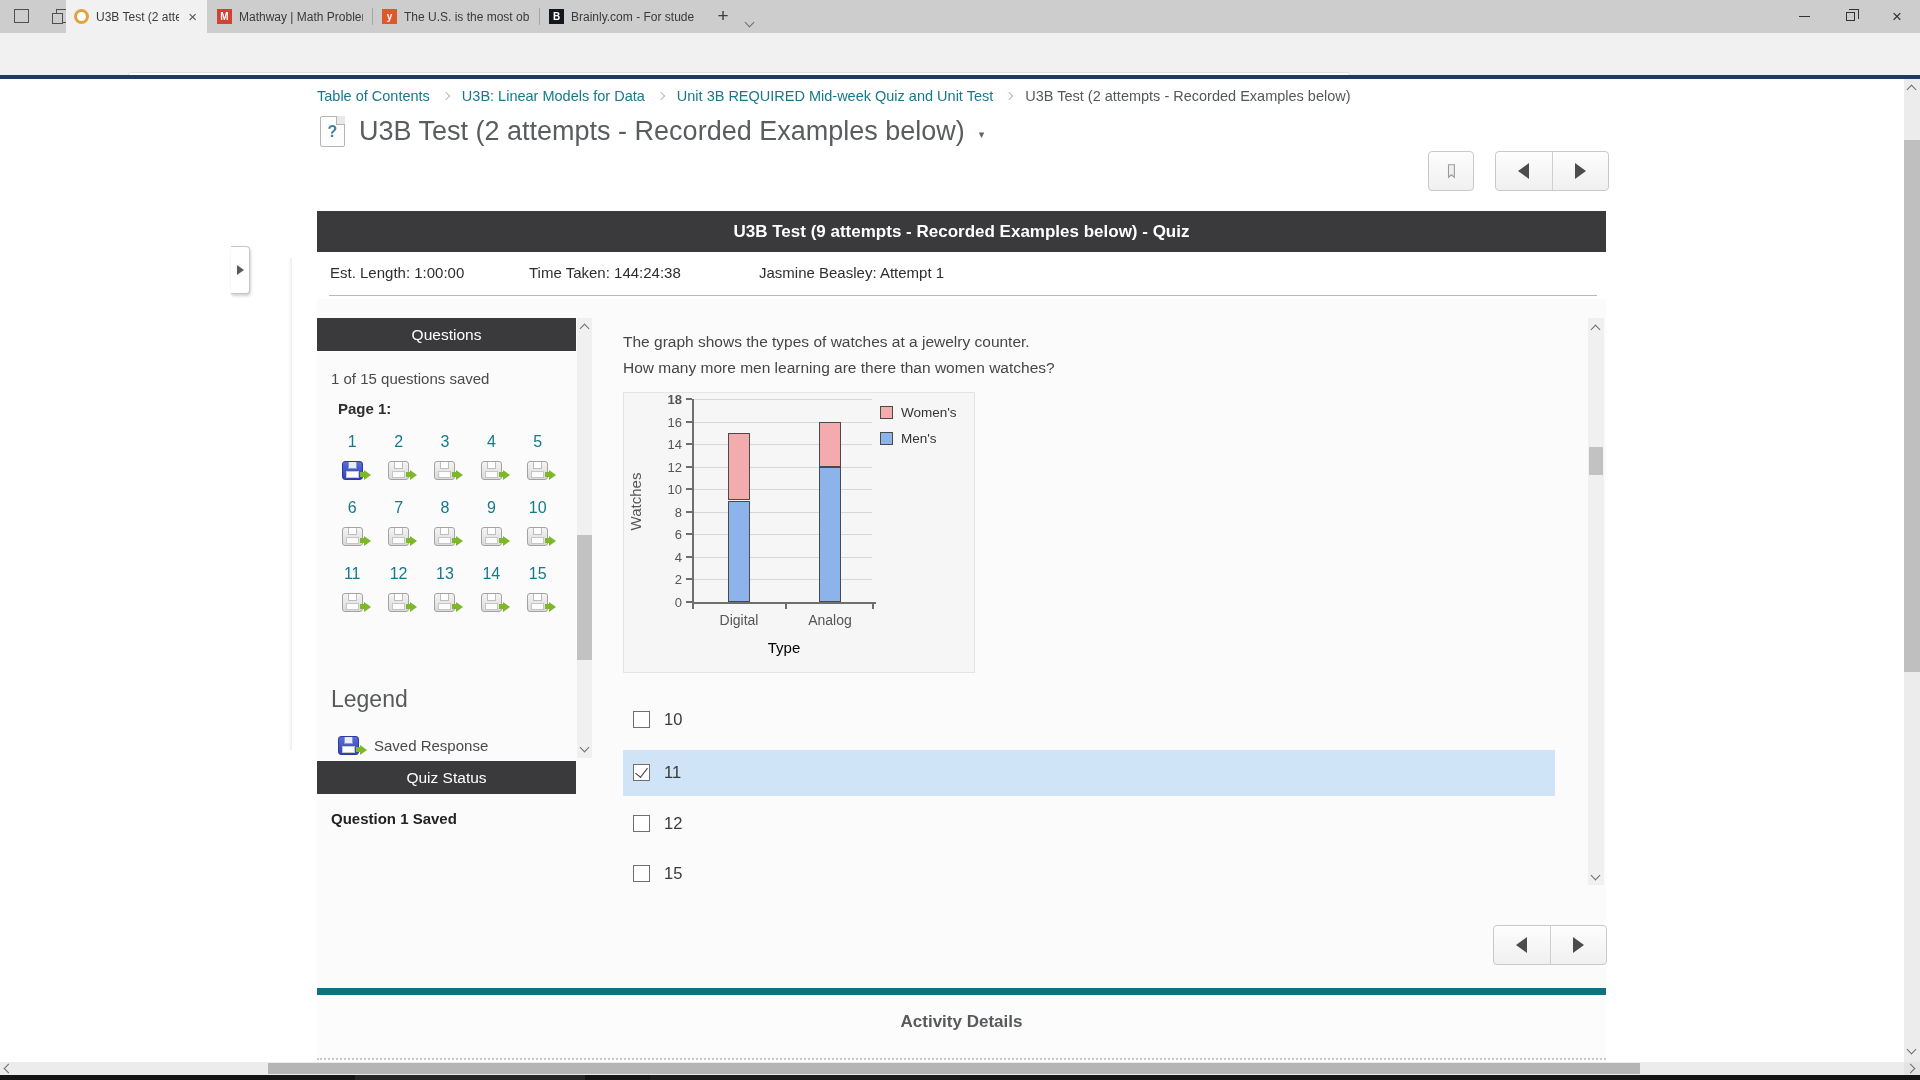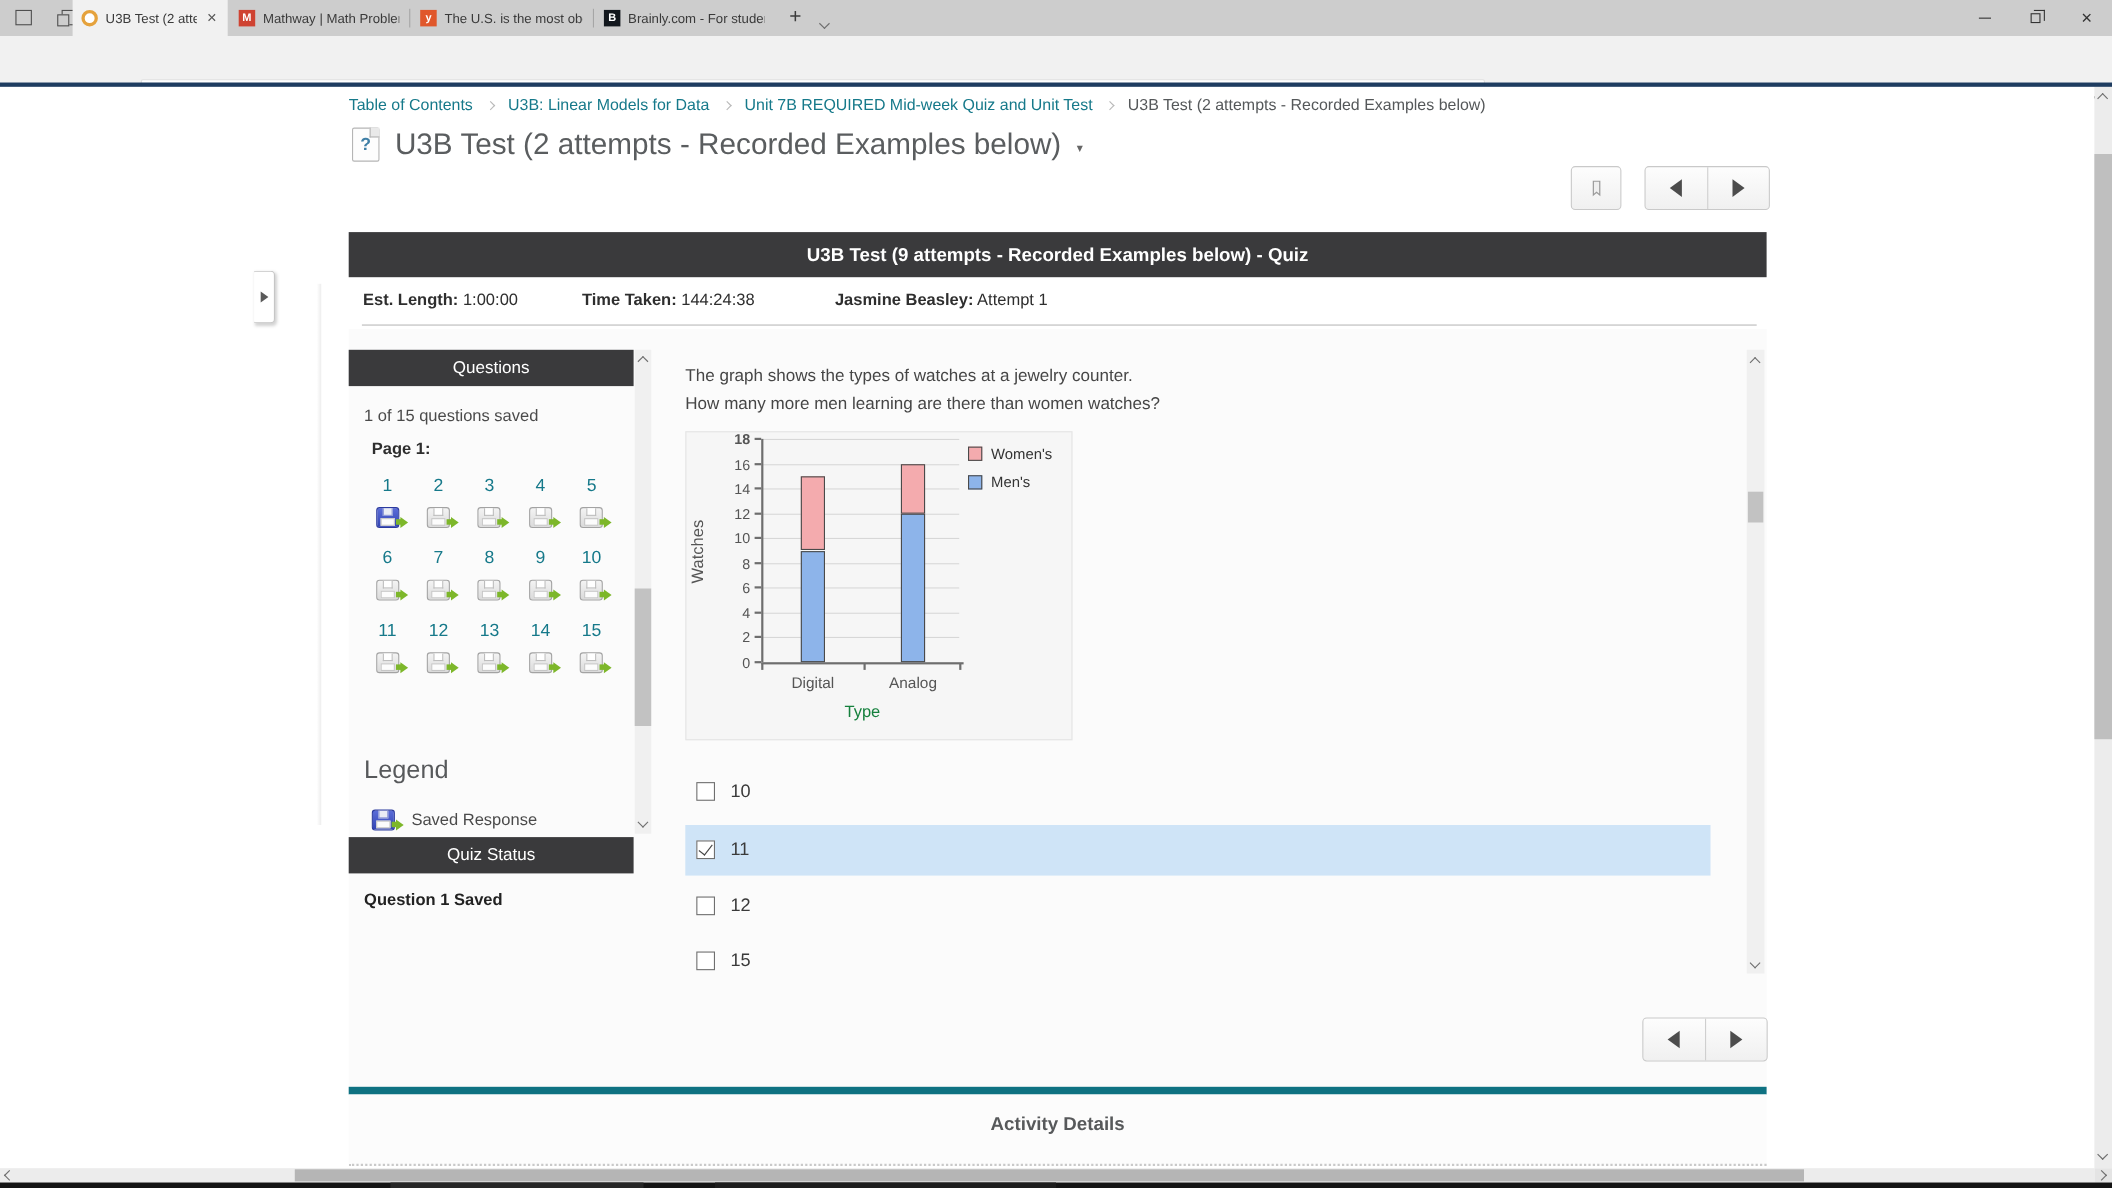--- a/index.html
+++ b/index.html
@@ -71,21 +71,21 @@
   .navgroup .half + .half { border-left:1px solid #cfcfcf; }
   #nav-top { left:1495px; top:151px; }
   #nav-bottom { left:1493px; top:925px; }
   .tri-left  { width:0; height:0; border-top:8px solid transparent; border-bottom:8px solid transparent; border-right:11px solid #4c4c4c; }
   .tri-right { width:0; height:0; border-top:8px solid transparent; border-bottom:8px solid transparent; border-left:11px solid #4c4c4c; }
 
   
   #quiz-banner { left:317px; top:211px; width:1289px; height:41px; background:#3a3a3c; color:#fff;
                  font-size:17px; font-weight:bold; text-align:center; line-height:41px; }
   .info-item { top:264px; font-size:15px; color:#2e2e2e; }
-  .info-item b { font-weight:bold; }
+  .info-item b { font-weight:normal; }
   #info-divider { left:329px; top:295px; width:1268px; border-top:1px solid #b9b9b9; }
   #content-bg { left:317px; top:299px; width:1289px; height:689px; background:#fbfbfb; }
 
   
   #flyout-handle { left:231px; top:246px; width:19px; height:48px; background:#fff; border:1px solid #c6c6c6;
                    border-left:none; border-radius:0 4px 4px 0; box-shadow:1px 2px 3px rgba(0,0,0,.18);
                    display:flex; align-items:center; justify-content:center; }
   #flyout-handle .tri { width:0; height:0; border-top:5px solid transparent; border-bottom:5px solid transparent;
                         border-left:7px solid #5a5a5a; }
   #flyout-shadow { left:288px; top:258px; width:4px; height:492px;
@@ -140,21 +140,21 @@
   .gridline { position:absolute; height:1px; background:#d7d7d7; }
   .bar { position:absolute; border:1px solid #4a4a4a; }
   .ytick { position:absolute; width:6px; height:2px; background:#6e6e6e; }
   .ylab { position:absolute; width:26px; text-align:right; font-size:13px; color:#555; }
   .xtick { position:absolute; width:2px; height:6px; background:#6e6e6e; }
   .xlab { position:absolute; text-align:center; font-size:14px; color:#555; }
   .axis-y { position:absolute; width:2px; background:#6e6e6e; }
   .axis-x { position:absolute; height:2px; background:#6e6e6e; }
   #chart-ylabel { position:absolute; left:-34px; top:100px; width:90px; text-align:center; font-size:15px; color:#555;
                   transform:rotate(-90deg); }
-  #chart-xlabel { position:absolute; left:100px; top:246px; width:120px; text-align:center; font-size:15px; color:#15803d; }
+  #chart-xlabel { position:absolute; left:100px; top:246px; width:120px; text-align:center; font-size:15px; color:#000000; }
   #chart-legend { position:absolute; left:256px; top:6px;text-align:center; }
   .lg-row { display:flex; align-items:center; gap:8px; height:26px; }
   .lg-swatch { width:13px; height:13px; border:1px solid #4a4a4a; display:inline-block; }
   .lg-text { font-size:13.5px; color:#333; }
 
   .opt { left:623px; width:932px; height:42px; }
   .opt.hl { background:#cfe4f7; height:46px; }
   .cb { position:absolute; left:10px; top:50%; margin-top:-9px; width:17px; height:17px; background:#fff; border:1px solid #6f6f6f; }
   .cb.checked::after { content:""; position:absolute; left:4px; top:0px; width:6px; height:11px;
                        border-right:1.8px solid #444; border-bottom:1.8px solid #444; transform:rotate(38deg); }
@@ -272,21 +272,21 @@
 </div>
 
 <div class="abs" id="navyline"></div>
 <div class="abs" id="pagebg"></div>
 
 <div class="abs" id="breadcrumb">
   <span class="crumb">Table of Contents</span>
   <span class="crumb-sep"></span>
   <span class="crumb">U3B: Linear Models for Data</span>
   <span class="crumb-sep"></span>
-  <span class="crumb">Unit 7B REQUIRED Mid-week Quiz and Unit Test</span>
+  <span class="crumb">Unit 3B REQUIRED Mid-week Quiz and Unit Test</span>
   <span class="crumb-sep"></span>
   <span class="crumb current">U3B Test (2 attempts - Recorded Examples below)</span>
 </div>
 
 <div class="abs" id="title-row">
   <span id="quiz-doc-icon">?</span>
   <span id="page-title">U3B Test (2 attempts - Recorded Examples below)</span>
   <span id="title-caret">▾</span>
 </div>
 

